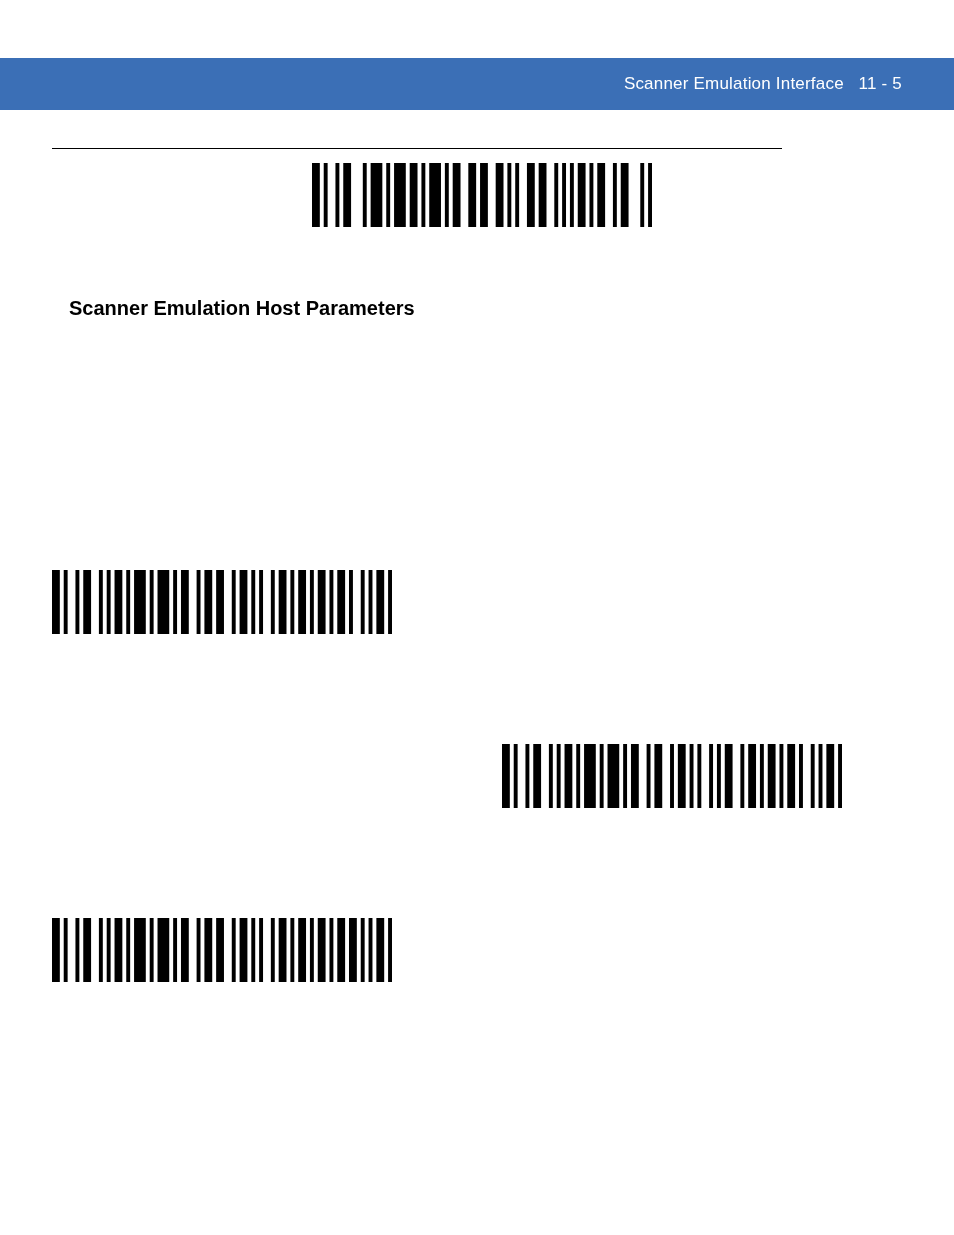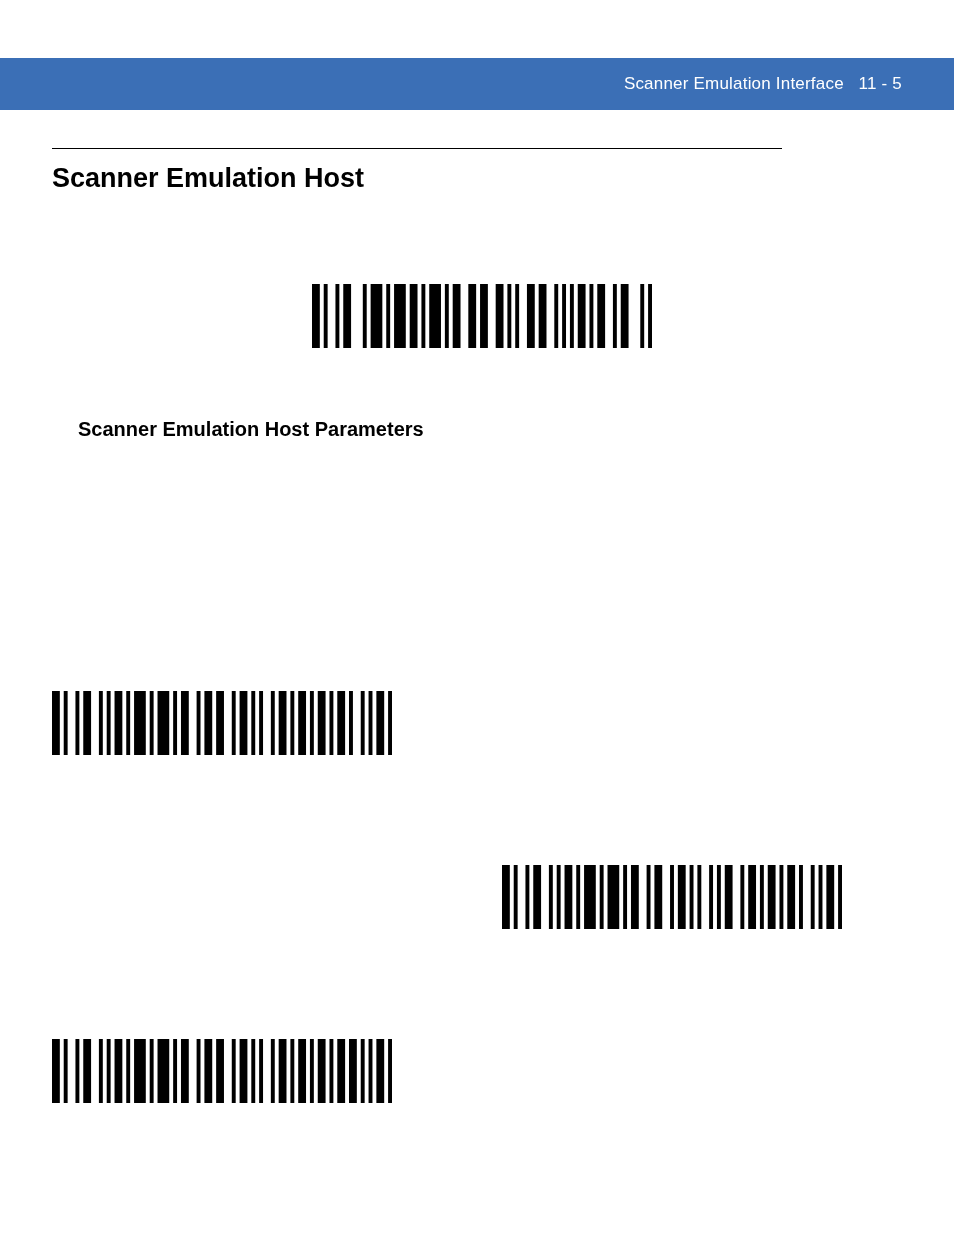--- a/index.html
+++ b/index.html
@@ -3,41 +3,40 @@
 <meta charset="utf-8">
 <style>
   * { margin: 0; padding: 0; box-sizing: border-box; }
   html, body { width: 954px; height: 1235px; font-family: Arial, Helvetica, sans-serif; background: #fff; }
   .page { width: 770px; height: 1235px; position: relative; }
   .header-band { position: absolute; top: 58px; left: 0; width: 954px; height: 52px; background: #3b6fb6; }
   .header-text { position: absolute; right: 52px; top: 50%; transform: translateY(-50%); color: #fff; font-size: 17px; letter-spacing: 0.2px; }
   .content { position: absolute; left: 52px; top: 148px; width: 850px; }
   .rule { border-top: 1px solid #000; width: 730px; margin-bottom: 14px; }
   h1 { font-size: 27px; font-weight: 700; margin-bottom: 90px; }
-  h2 { font-size: 20px; font-weight: 700; margin-left: 26px; margin-bottom: 30px; }
+  h2 { font-size: 20px; font-weight: 700; margin-left: 17px; margin-bottom: 30px; }
   h3 { font-size: 16px; font-weight: 700; margin-left: 56px; }
   .barcode-host { margin-left: 260px; margin-bottom: 70px; }
   .barcode-left-1 { margin-top: 250px; margin-left: 0; margin-bottom: 110px; }
   .barcode-right { margin-left: 450px; margin-bottom: 110px; }
   .barcode-left-2 { margin-left: 0; }
   svg.barcode { display: block; }
 </style>
 </head>
 <body>
 
 <div class="page">
   <div class="header-band">
     <div class="header-text">
       <span>Scanner Emulation Interface</span>&nbsp;&nbsp;&nbsp;<span>11 - 5</span>
     </div>
   </div>
 
   <div class="content">
     <div class="rule"></div>
-    <h1>Scanner Emulation Host</h1>
 
     <div class="barcode-host">
       <svg class="barcode" width="340" height="64" viewBox="0 0 340 64">
           <rect x="0.00" y="0" width="7.82" height="64" fill="#000"></rect>
           <rect x="11.72" y="0" width="3.91" height="64" fill="#000"></rect>
           <rect x="23.45" y="0" width="3.91" height="64" fill="#000"></rect>
           <rect x="31.26" y="0" width="7.82" height="64" fill="#000"></rect>
           <rect x="50.80" y="0" width="3.91" height="64" fill="#000"></rect>
           <rect x="58.62" y="0" width="11.72" height="64" fill="#000"></rect>
           <rect x="74.25" y="0" width="3.91" height="64" fill="#000"></rect>

